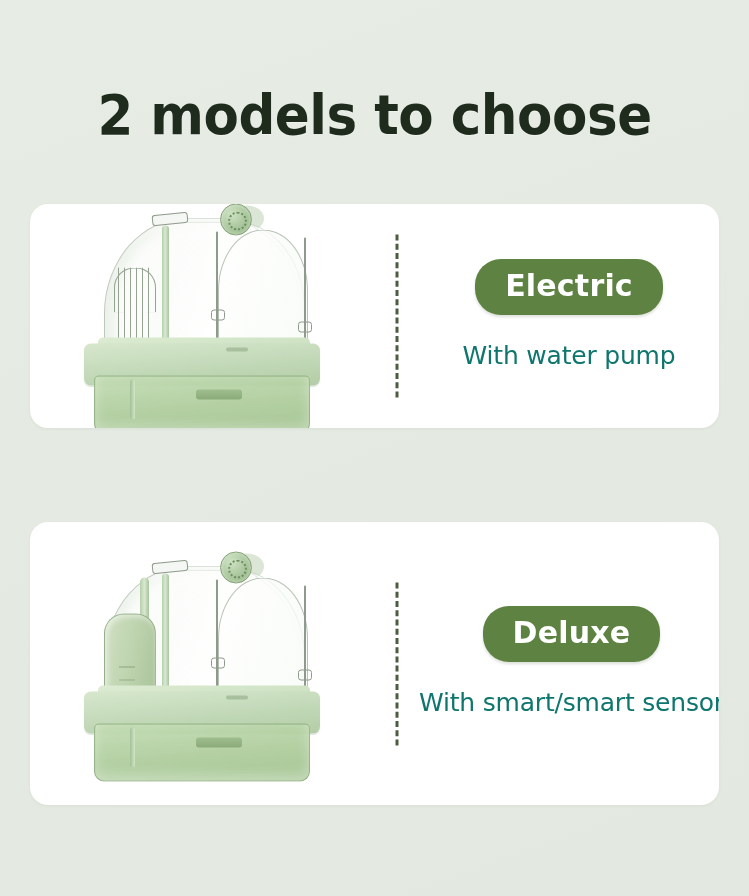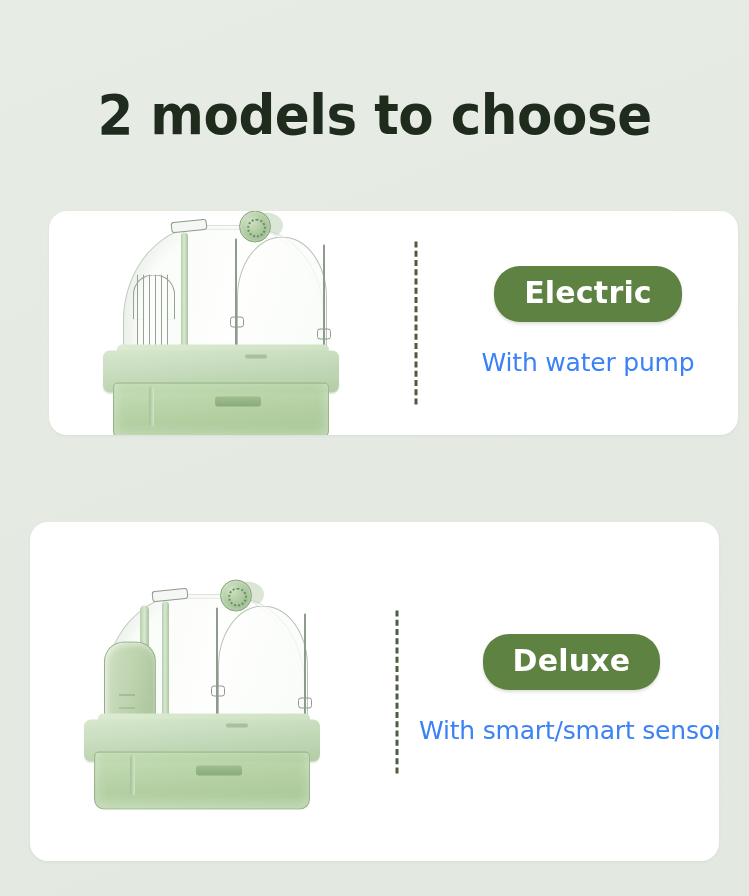--- a/index.html
+++ b/index.html
@@ -43,22 +43,22 @@
   
   .card {
     position: absolute;
     left: 30px;
     width: 689px;
     background: #ffffff;
     border-radius: 18px;
     box-shadow: 0 1px 3px rgba(70,90,65,0.07);
     overflow: hidden;
   }
-  .card-electric { top: 211px; height: 224px; margin-left: 19px; }
-  .card-deluxe   { top: 522px; height: 339px; }
+  .card-electric { top: 204px; height: 224px; }
+  .card-deluxe   { top: 522px; height: 283px; }
 
   .card-inner {
     position: absolute;
     inset: 0;
     display: flex;
     align-items: stretch;
   }
 
   
   .product-pane {
@@ -348,21 +348,21 @@
     border-radius: 26px;
     letter-spacing: 0.2px;
     box-shadow: 0 2px 3px rgba(60,80,45,0.18);
     white-space: nowrap;
   }
   .subtitle {
     margin-top: 26px;
     font-family: "DejaVu Sans", sans-serif;
     font-size: 25px;
     font-weight: normal;
-    color: #3b82f6;
+    color: #0f766e;
     letter-spacing: -0.2px;
     white-space: nowrap;
   }
 </style>
 </head>
 <body>
 
 <div class="page">
 
   <div class="page-title">2 models to choose</div>

